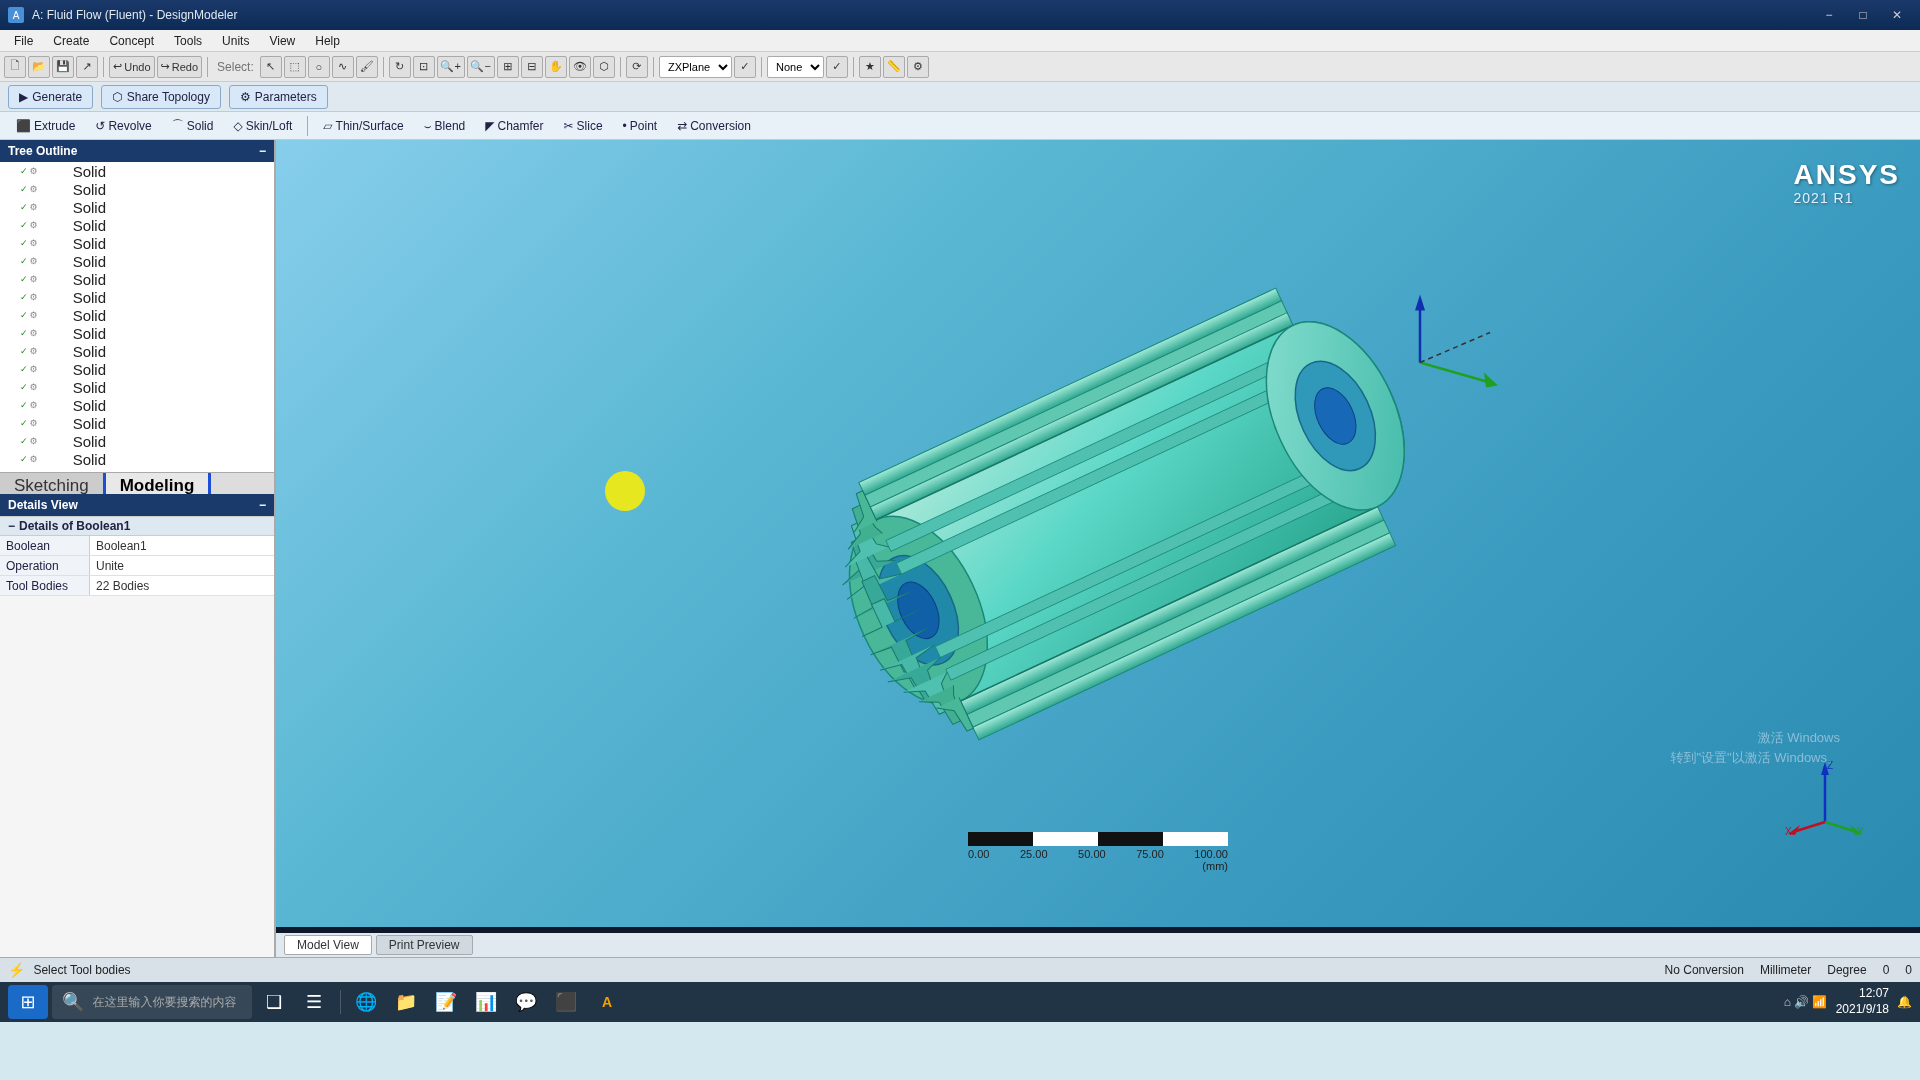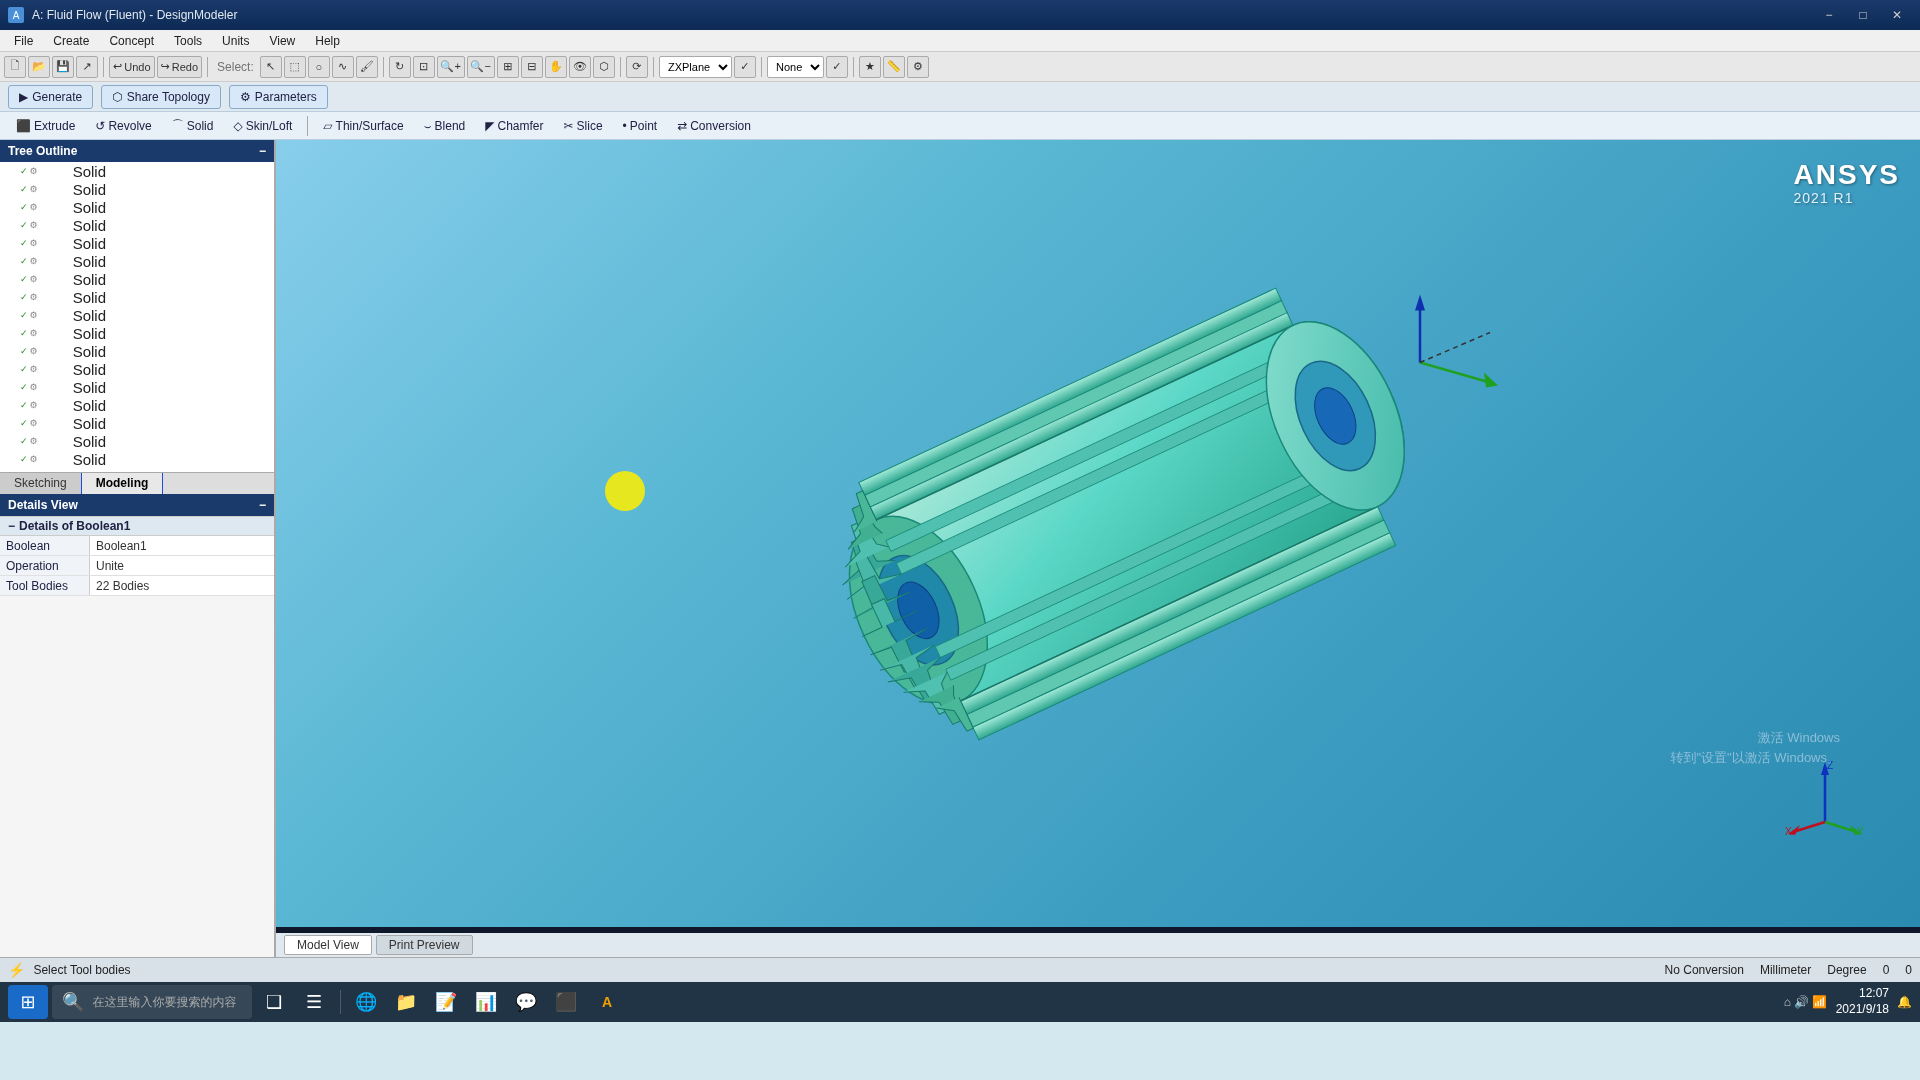--- a/index.html
+++ b/index.html
@@ -172,23 +172,23 @@
     
     #sketch-model-tabs {
       display: flex;
       background: #ddd;
       border-top: 1px solid #aaa;
       height: 22px;
     }
     .sm-tab {
       padding: 3px 14px;
       cursor: pointer;
-      font-size: 12px;
+      font-size: 17px;
       color: #333;
-      border-right: 1px solid #1d4ed8;
+      border-right: 3px solid #1d4ed8;
       background: #ccc;
     }
     .sm-tab.active { background: #e8e8e8; color: #000; font-weight: bold; }
 
     
     #details-header {
       background: #1a3a6b;
       color: white;
       padding: 3px 8px;
       font-size: 12px;
@@ -773,20 +773,36 @@
           <polygon points="630,22 625,38 635,38" fill="#1030b0"></polygon>
 
           <line x1="630" y1="90" x2="700" y2="110" stroke="#20a020" stroke-width="2.5"></line>
           <polygon points="708,113 694,100 696,115" fill="#20a020"></polygon>
 
           <line x1="630" y1="90" x2="700" y2="60" stroke="#333" stroke-width="1.5" stroke-dasharray="5,4"></line>
 
         </svg>
       </div>
 
+      <div id="scale-bar" style="position:absolute; bottom:55px; left:50%; transform:translateX(-50%); text-align:center;">
+        <div style="display:flex; width:260px; height:14px;">
+          <div style="flex:1; background:#111; height:14px;"></div>
+          <div style="flex:1; background:#fff; height:14px;"></div>
+          <div style="flex:1; background:#111; height:14px;"></div>
+          <div style="flex:1; background:#fff; height:14px;"></div>
+        </div>
+        <div style="display:flex; justify-content:space-between; font-size:11px; color:#222; margin-top:2px; width:260px;">
+          <span>0.00</span>
+          <span>25.00</span>
+          <span>50.00</span>
+          <span>75.00</span>
+          <span>100.00</span>
+        </div>
+        <div style="font-size:11px; color:#222; text-align:right; width:260px;">(mm)</div>
+      </div>
 
       <div id="coord-axis" style="position:absolute; bottom:90px; right:55px; width:80px; height:80px;">
         <svg width="80" height="80" viewBox="0 0 80 80">
 
           <line x1="40" y1="65" x2="40" y2="10" stroke="#1030c0" stroke-width="2.5"></line>
           <polygon points="40,5 36,18 44,18" fill="#1030c0"></polygon>
           <text x="42" y="12" font-size="10" fill="#1030c0" font-family="Arial">Z</text>
 
           <line x1="40" y1="65" x2="72" y2="75" stroke="#20a020" stroke-width="2.5"></line>
           <polygon points="77,77 65,68 70,78" fill="#20a020"></polygon>

